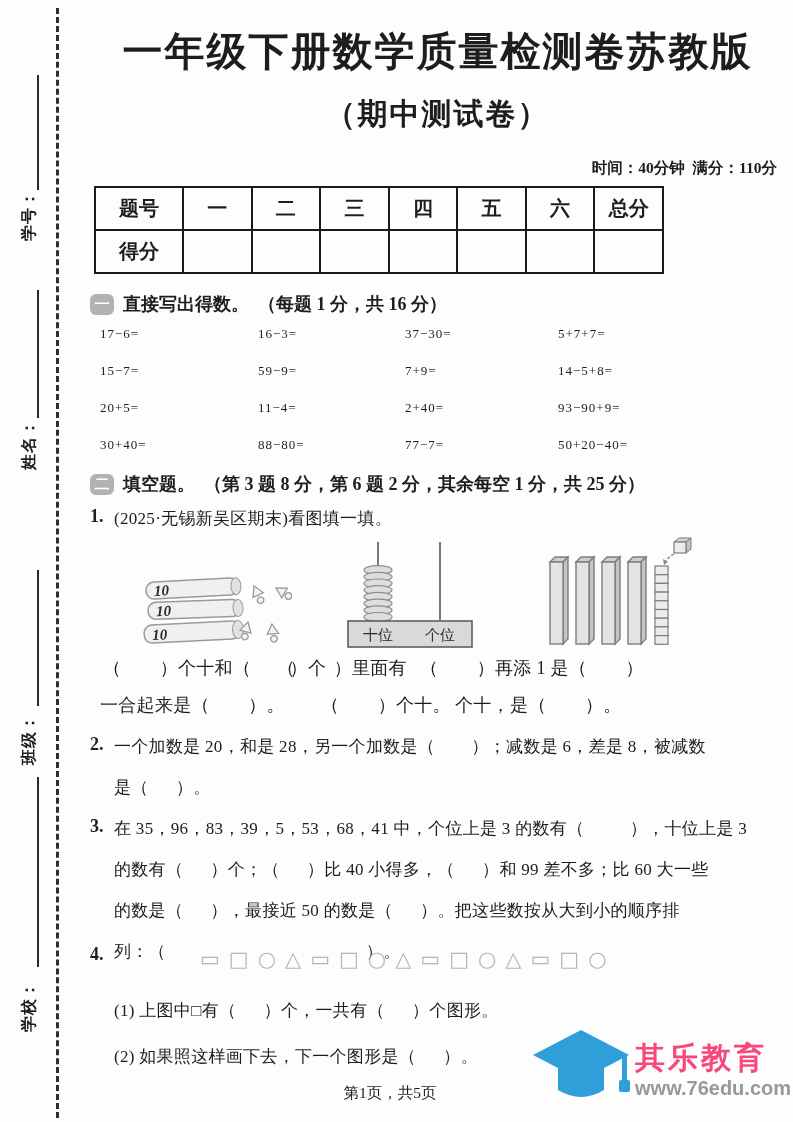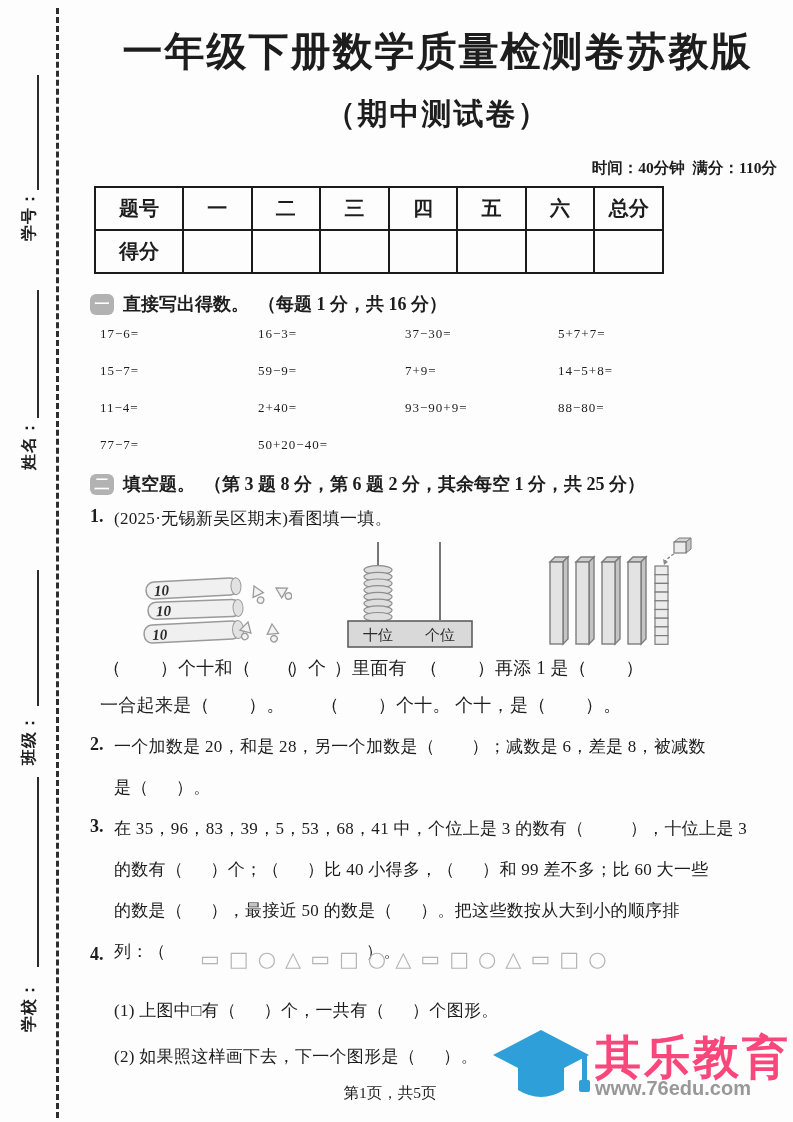--- a/index.html
+++ b/index.html
@@ -55,22 +55,22 @@
   .shape-row { position:absolute; top:2px; left:110px; display:flex; gap:9px; align-items:center; }
   .q4-shape { font-family:"DejaVu Sans",sans-serif; font-size:21px; color:#b5b5b5; line-height:26px; }
   .q4-sub1 { position:absolute; top:46px; left:24px; }
   .q4-sub2 { position:absolute; top:92px; left:24px; }
 
   .footer { position:absolute; top:1083px; left:0; width:780px; text-align:center; font-size:15.5px; }
 
   
   #logo { position:absolute; right:2px; top:1028px; display:flex; align-items:center; gap:4px; }
   .logo-text { display:flex; flex-direction:column; align-items:flex-start; }
-  .logo-brand { font-family:Liberation Serif, serif; font-weight:700;
-    font-size:46px; letter-spacing:3px; line-height:36px; }
+  .logo-brand { font-family:Liberation Sans, sans-serif; font-weight:700;
+    font-size:30px; letter-spacing:3px; line-height:36px; }
   .logo-url { font-family:"Liberation Sans","DejaVu Sans",sans-serif; font-weight:700;
     font-size:20px; line-height:24px; }
 </style>
 </head>
 <body>
 
 <div id="paper">
 
   <div class="seal-line"></div>
 
@@ -124,23 +124,25 @@
 
     <div class="calc-grid">
         <span class="calc-item">17−6=</span>
         <span class="calc-item">16−3=</span>
         <span class="calc-item">37−30=</span>
         <span class="calc-item">5+7+7=</span>
         <span class="calc-item">15−7=</span>
         <span class="calc-item">59−9=</span>
         <span class="calc-item">7+9=</span>
         <span class="calc-item">14−5+8=</span>
+        <span class="calc-item">20+5=</span>
         <span class="calc-item">11−4=</span>
         <span class="calc-item">2+40=</span>
         <span class="calc-item">93−90+9=</span>
+        <span class="calc-item">30+40=</span>
         <span class="calc-item">88−80=</span>
         <span class="calc-item">77−7=</span>
         <span class="calc-item">50+20−40=</span>
       </div>
 
     <div id="sec2" class="sec-header">
       <span class="sec-badge">二</span>
       <span class="sec-title">填空题。</span><span class="sec-note">（第 3 题 8 分，第 6 题 2 分，其余每空 1 分，共 25 分）</span>
     </div>
 

